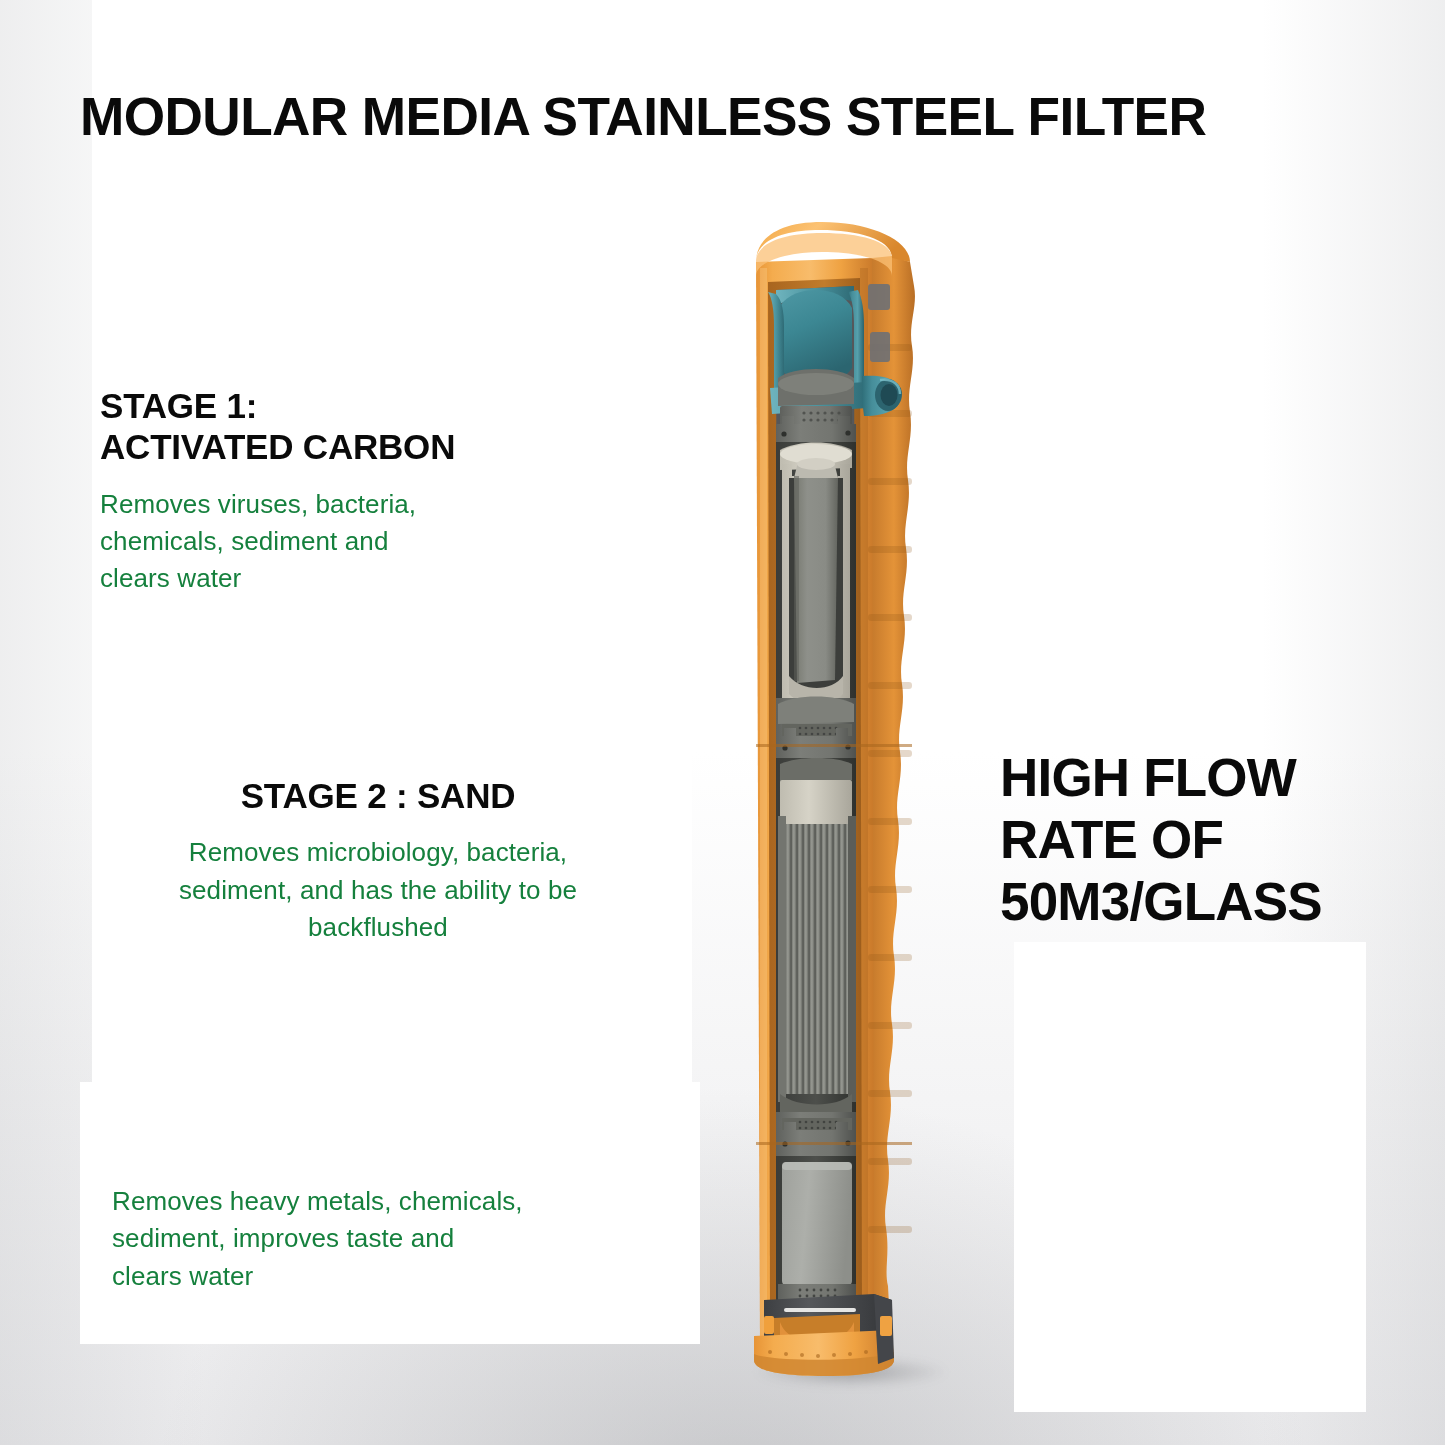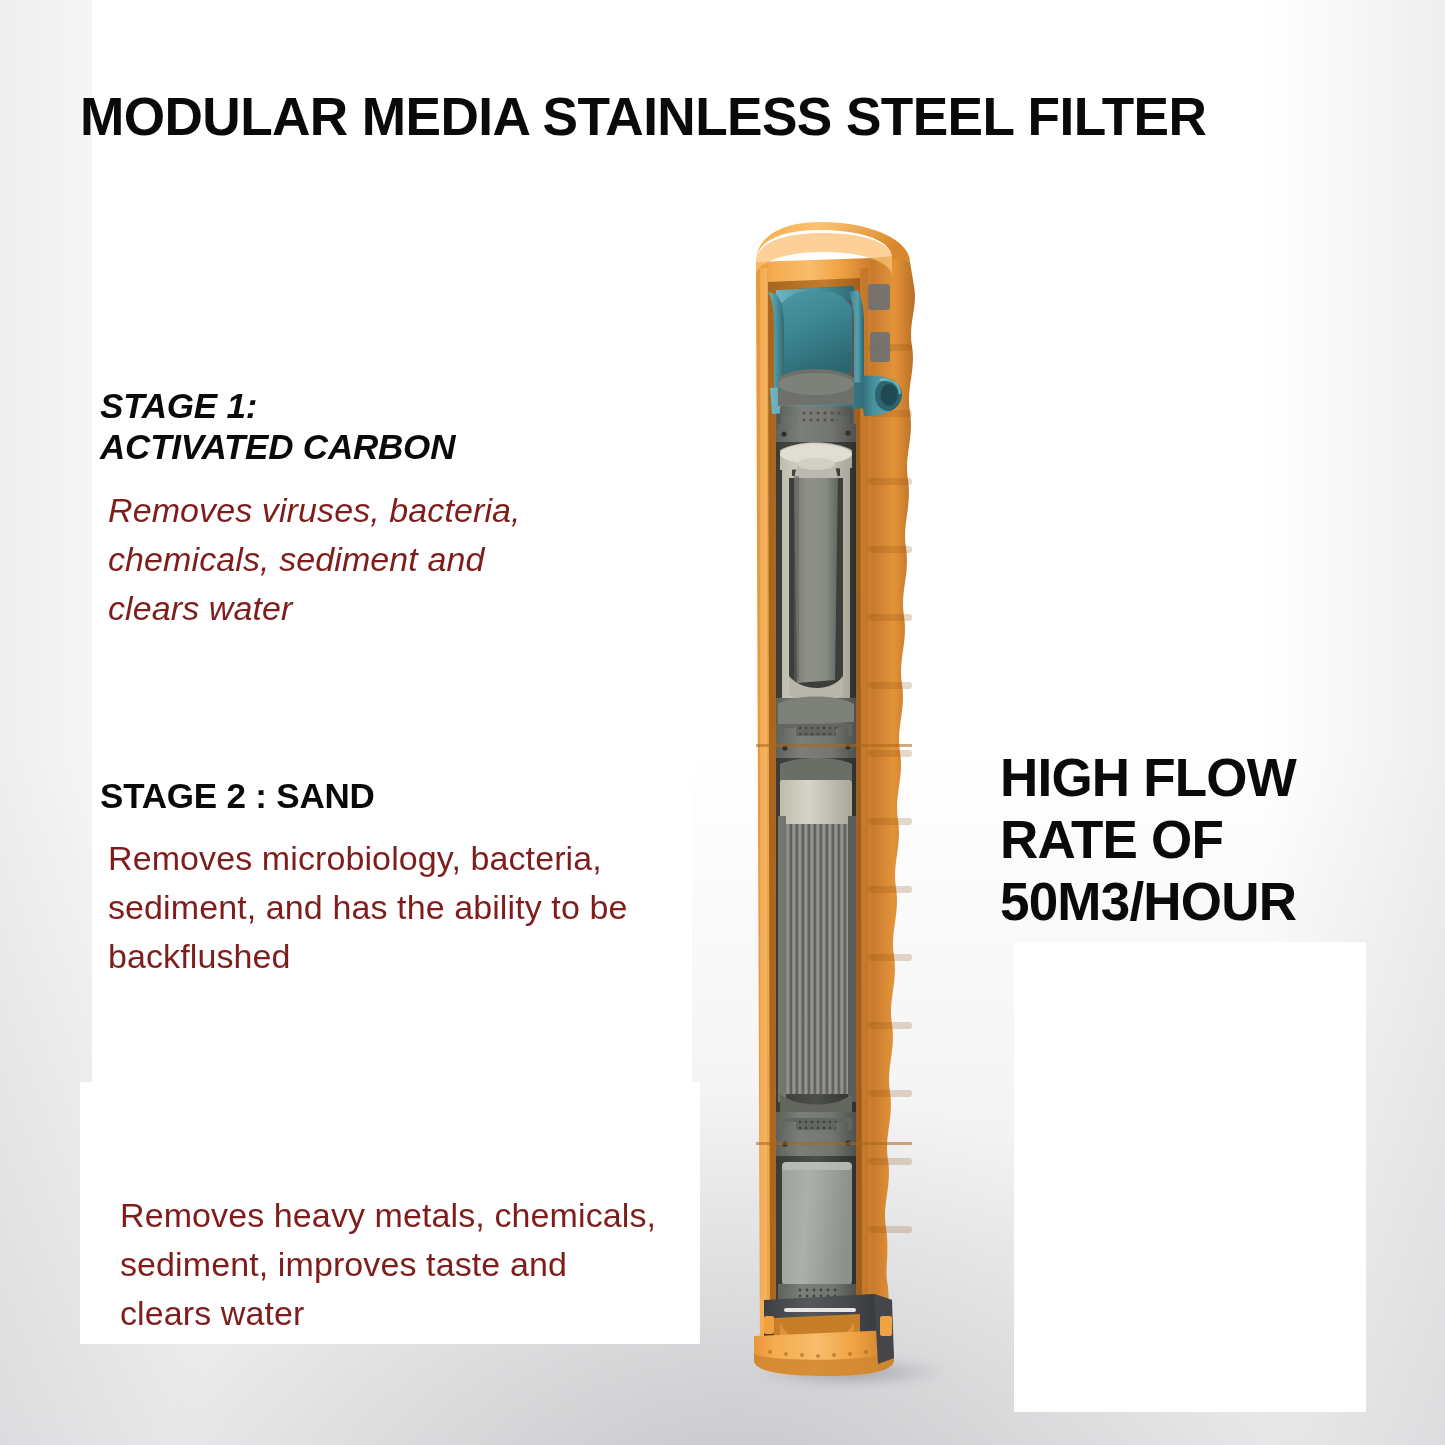--- a/index.html
+++ b/index.html
@@ -55,30 +55,30 @@
   .stage-head {
     font-size: 35px;
     font-weight: 700;
     line-height: 1.18;
     letter-spacing: -0.2px;
     color: #0a0a0a;
     margin: 0 0 18px 0;
     white-space: pre-line;
   }
   .stage-body {
-    font-size: 34px;
+    font-size: 26px;
     font-weight: 400;
     line-height: 1.44;
     letter-spacing: 0.1px;
-    color: #7f1d1d;
-    margin: 8px;
+    color: #15803d;
+    margin: 0;
     white-space: pre-line;
   }
-  #stage-1 { left: 100px; top: 385px;  width: 560px; font-style: italic; }
-  #stage-2 { left: 100px; top: 775px;  width: 580px; }
+  #stage-1 { left: 100px; top: 385px;  width: 560px; }
+  #stage-2 { left: 88px; top: 775px;  width: 580px; text-align: center; }
   #stage-3 { left: 112px; top: 1183px; width: 570px; }
 
   
   #flow-callout {
     position: absolute;
     left: 1000px;
     top: 747px;
     width: 400px;
     font-size: 53px;
     font-weight: 700;
@@ -139,21 +139,21 @@
   </div>
 
   <div class="stage" id="stage-3">
     <p class="stage-body">Removes heavy metals, chemicals,
 sediment, improves taste and
 clears water</p>
   </div>
 
   <div id="flow-callout">HIGH FLOW
 RATE OF
-50M3/HOUR</div>
+50M3/GLASS</div>
 
   <div id="product-shadow"></div>
 
   <div id="product">
     <svg viewBox="0 0 210 1145" preserveAspectRatio="none">
       <defs>
 
         <linearGradient id="gOrange" x1="0" y1="0" x2="1" y2="0">
           <stop offset="0%" stop-color="#E79436"></stop>
           <stop offset="14%" stop-color="#F4AC4E"></stop>

